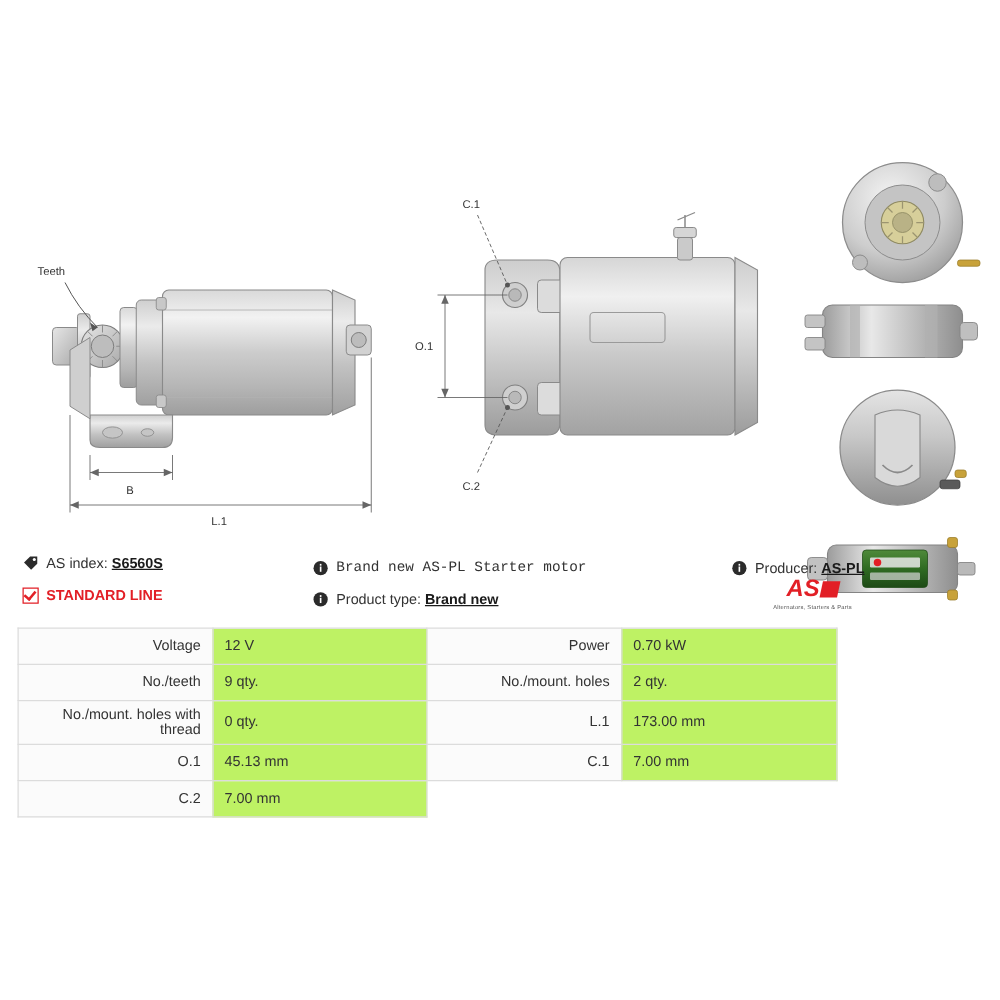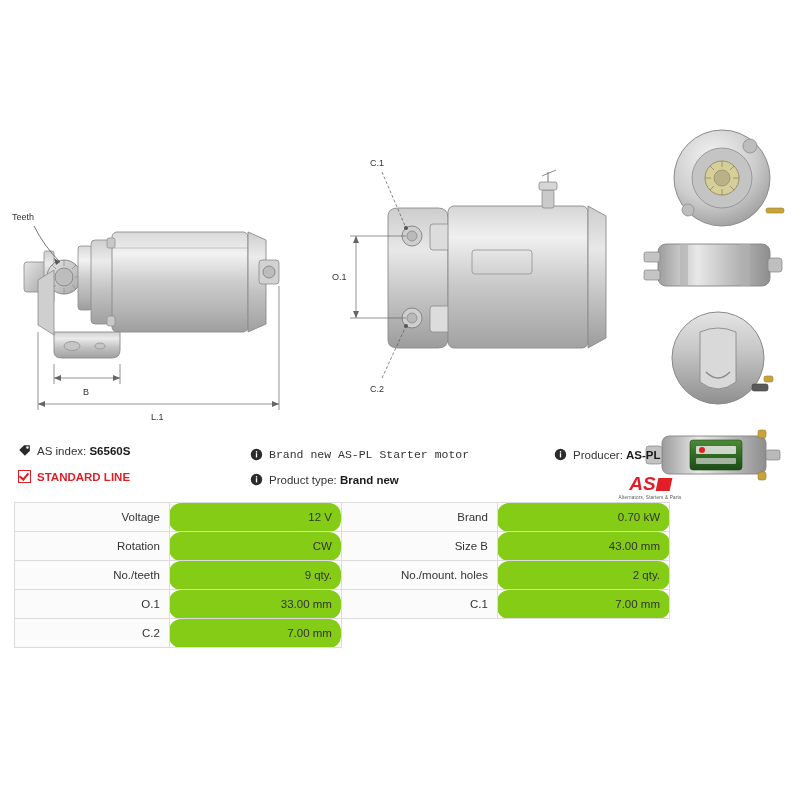--- a/index.html
+++ b/index.html
@@ -20,21 +20,21 @@
   .drawings {
     position: absolute;
     left: 0;
     top: 0;
     width: 800px;
     height: 440px;
   }
 
   .dwg-left {
     position: absolute;
-    left: 8px;
+    left: 26px;
     top: 120px;
     width: 300px;
     height: 310px;
   }
   .dwg-mid {
     position: absolute;
     left: 320px;
     top: 120px;
     width: 300px;
     height: 310px;
@@ -68,21 +68,21 @@
     color: #333;
     white-space: nowrap;
   }
   .info-icon {
     display: inline-flex;
     align-items: center;
     justify-content: center;
     margin-right: 6px;
     flex: 0 0 auto;
   }
-  .info-strong { font-weight: bold; color: #1a1a1a; }
+  .info-strong { font-weight: bold; color: #1a1a1a; text-decoration: underline; }
 
   .std-line {
     position: absolute;
     left: 18px;
     top: 30px;
     display: flex;
     align-items: flex-end;
     font-size: 11.5px;
     color: #e21f26;
     font-weight: bold;
@@ -104,21 +104,20 @@
     transform: rotate(40deg);
   }
 
   
   .aspl-logo {
     position: absolute;
     left: 595px;
     top: 22px;
     width: 110px;
     text-align: center;
-    margin-top: 12px;
   }
   .aspl-logo .mark {
     font-size: 19px;
     font-weight: bold;
     color: #e21f26;
     letter-spacing: 0px;
     font-style: italic;
     line-height: 20px;
   }
   .aspl-logo .mark .bar {
@@ -151,24 +150,23 @@
     padding: 5px 9px;
     height: 18px;
     color: #333;
   }
   .spec-table td.k {
     text-align: right;
     width: 148px;
     background: #fbfbfb;
   }
   .spec-table td.v {
-    text-align: right;
+    text-align: left;
     width: 170px;
-    background: #84cc16;
-    border-radius: 12px;
+    background: #bef264;
   }
   .spec-table td.empty {
     border: none;
     background: #ffffff;
   }
 </style>
 </head>
 <body>
 
 <div class="drawings">
@@ -436,21 +434,21 @@
           <circle cx="8" cy="8" r="7" fill="#2b2b2b"></circle>
           <rect x="7.2" y="6.4" width="1.6" height="5.2" fill="#fff"></rect>
           <rect x="7.2" y="3.8" width="1.6" height="1.8" fill="#fff"></rect>
         </svg>
     </span>
     <span>Product type:</span>
     <span>&nbsp;</span>
     <span class="info-strong">Brand new</span>
   </div>
 
-  <div class="info-row" style="left:554px; top:8px;">
+  <div class="info-row" style="left:585px; top:8px;">
     <span class="info-icon">
       <svg width="13" height="13" viewBox="0 0 16 16">
           <circle cx="8" cy="8" r="7" fill="#2b2b2b"></circle>
           <rect x="7.2" y="6.4" width="1.6" height="5.2" fill="#fff"></rect>
           <rect x="7.2" y="3.8" width="1.6" height="1.8" fill="#fff"></rect>
         </svg>
     </span>
     <span>Producer:</span>
     <span>&nbsp;</span>
     <span class="info-strong">AS-PL</span>
@@ -462,38 +460,38 @@
     </div>
     <div class="sub">Alternators, Starters &amp; Parts</div>
   </div>
 </div>
 
 <table class="spec-table">
   <tbody>
     <tr>
       <td class="k">Voltage</td>
       <td class="v">12 V</td>
-      <td class="k">Brand</td>
+      <td class="k">Power</td>
       <td class="v">0.70 kW</td>
-    </tr>
-    <tr>
-      <td class="k">Rotation</td>
-      <td class="v">CW</td>
-      <td class="k">Size B</td>
-      <td class="v">43.00 mm</td>
     </tr>
     <tr>
       <td class="k">No./teeth</td>
       <td class="v">9 qty.</td>
       <td class="k">No./mount. holes</td>
       <td class="v">2 qty.</td>
     </tr>
     <tr>
+      <td class="k">No./mount. holes with thread</td>
+      <td class="v">0 qty.</td>
+      <td class="k">L.1</td>
+      <td class="v">173.00 mm</td>
+    </tr>
+    <tr>
       <td class="k">O.1</td>
-      <td class="v">33.00 mm</td>
+      <td class="v">45.13 mm</td>
       <td class="k">C.1</td>
       <td class="v">7.00 mm</td>
     </tr>
     <tr>
       <td class="k">C.2</td>
       <td class="v">7.00 mm</td>
       <td class="empty"></td>
       <td class="empty"></td>
     </tr>
   </tbody>

